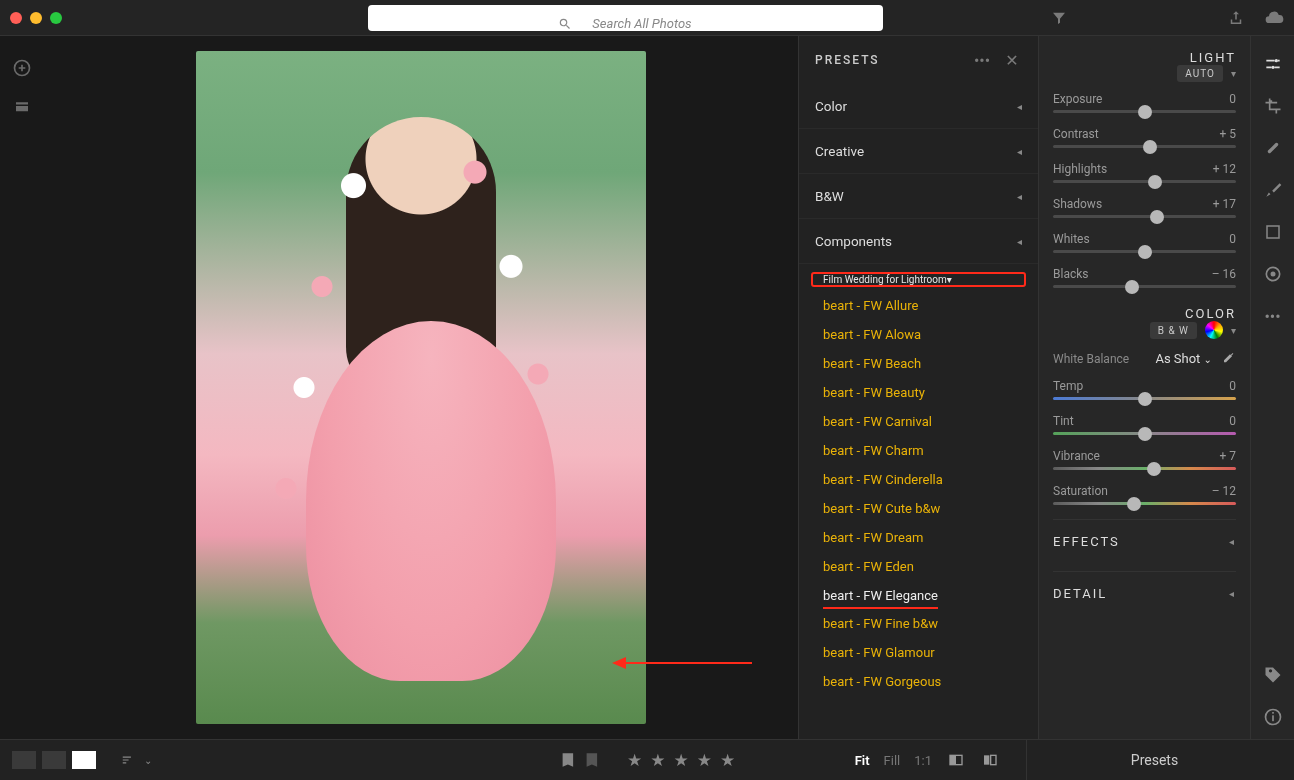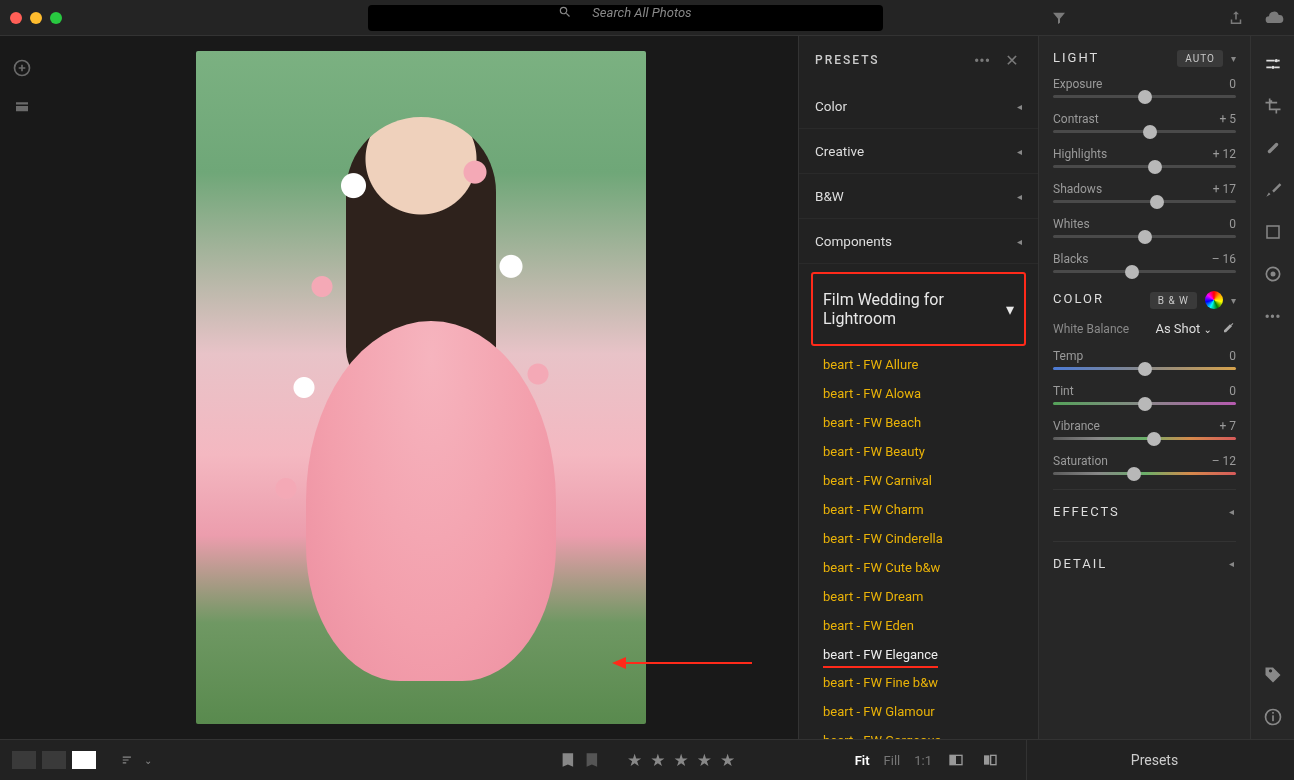--- a/index.html
+++ b/index.html
@@ -2,21 +2,21 @@
 <html><head>
 <meta charset="utf-8">
 <style>
   * { margin:0; padding:0; box-sizing:border-box; font-family:-apple-system,BlinkMacSystemFont,"Segoe UI",Roboto,sans-serif; }
   body { width:1294px; height:780px; background:#191919; color:#e8e8e8; overflow:hidden; }
   
   .titlebar { height:36px; background:#242424; display:flex; align-items:center; padding:0 10px; gap:8px; border-bottom:1px solid #333; }
   .traffic { display:flex; gap:8px; margin-right:auto; }
   .dot { width:12px; height:12px; border-radius:50%; }
   .red { background:#ff5f57; } .yellow { background:#febc2e; } .green { background:#28c840; }
-  .searchbar { flex:0 0 515px; margin:0 auto; background:#000000; height:26px; border-radius:4px; display:flex; align-items:flex-start; justify-content:center; gap:20px; color:#888; font-style:italic; font-size:13px; }
+  .searchbar { flex:0 0 515px; margin:0 auto; background:#ffffff; height:26px; border-radius:4px; display:flex; align-items:flex-end; justify-content:center; gap:20px; color:#888; font-style:italic; font-size:13px; }
   .searchbar svg { width:14px; height:14px; fill:#888; }
   .titlebar-right { margin-left:auto; display:flex; gap:18px; align-items:center; color:#888; }
   .icon-btn { width:20px; height:20px; display:flex; align-items:center; justify-content:center; color:#7a7a7a; cursor:pointer; }
   .icon-btn svg { fill:currentColor; }
   
   .app { display:flex; height:703px; }
   .left-rail { width:44px; background:#191919; display:flex; flex-direction:column; align-items:center; gap:18px; padding-top:22px; }
   .viewer { flex:1; display:flex; justify-content:center; align-items:flex-start; padding-top:15px; background:#191919; position:relative; }
   .photo { width:450px; height:673px; border-radius:2px; position:relative; overflow:hidden; background:linear-gradient(180deg,#7bb181 0%,#6fa778 18%,#e8c3c8 45%,#f4b8c1 60%,#ec9dad 72%,#6f9863 85%,#598a4e 100%); }
   
@@ -31,27 +31,27 @@
       radial-gradient(circle at 76% 48%, #f4a9b6 0 10px, transparent 11px),
       radial-gradient(circle at 20% 65%, #f4a9b6 0 10px, transparent 11px); }
   .arrow { position:absolute; right:46px; bottom:66px; width:140px; height:20px; pointer-events:none; }
   
   .presets { width:240px; background:#222; border-left:1px solid #333; overflow-y:auto; }
   .presets-header { display:flex; align-items:center; justify-content:space-between; padding:14px 16px; color:#ccc; }
   .presets-header h3 { font-size:12px; letter-spacing:2px; font-weight:500; }
   .ph-actions { display:flex; gap:10px; align-items:center; color:#888; }
   .preset-group { display:flex; align-items:center; justify-content:space-between; padding:14px 16px; font-size:13.5px; color:#ddd; cursor:pointer; border-bottom:1px solid #2a2a2a; }
   .preset-group .chev { font-size:10px; color:#888; }
-  .highlight { border:2px solid #ff2a1a; border-radius:3px; margin:8px 12px 4px; padding:16px 10px; display:flex; align-items:center; justify-content:center; font-size:16px; }
+  .highlight { border:2px solid #ff2a1a; border-radius:3px; margin:8px 12px 4px; padding:0 10px; display:flex; align-items:center; justify-content:flex-start; font-size:10px; }
   .preset-item { padding:7px 24px; font-size:13px; color:#eab308; cursor:pointer; }
   .preset-item.hl { color:#eee; border-bottom:2px solid #ff2a1a; display:inline-block; margin-left:24px; padding:7px 0 4px; }
   
   .editor { width:256px; background:#272727; border-left:1px solid #333; display:flex; }
   .editor-content { flex:1; overflow-y:auto; padding:14px 14px 0; font-size:12px; color:#bbb; }
-  .section-head { display:flex; align-items:flex-start; justify-content:space-between; margin-bottom:10px; }
+  .section-head { display:flex; align-items:flex-end; justify-content:space-between; margin-bottom:10px;flex-direction:column; }
   .section-title { letter-spacing:2px; font-size:13px; color:#ddd; }
   .auto-btn { background:#3a3a3a; color:#c8c8c8; font-size:10px; letter-spacing:1px; border-radius:3px; padding:3px 8px; cursor:pointer; }
   .slider-row { margin-bottom:14px; }
   .slider-labels { display:flex; justify-content:space-between; font-size:12px; color:#9a9a9a; margin-bottom:4px; }
   .slider-track { height:3px; background:#4a4a4a; position:relative; border-radius:2px; }
   .slider-knob { position:absolute; top:50%; width:14px; height:14px; background:#b8b8b8; border-radius:50%; transform:translate(-50%,-50%); }
   .color-track-temp { background:linear-gradient(90deg,#4c7bd6,#888,#d6a24c); }
   .color-track-tint { background:linear-gradient(90deg,#55a35a,#888,#b65ab0); }
   .color-track-vib  { background:linear-gradient(90deg,#5c5c5c,#888,#6ab06a,#d68a4c,#d65a5a); }
   .color-track-sat  { background:linear-gradient(90deg,#5c5c5c,#888,#6ab06a,#d68a4c,#d65a5a); }

